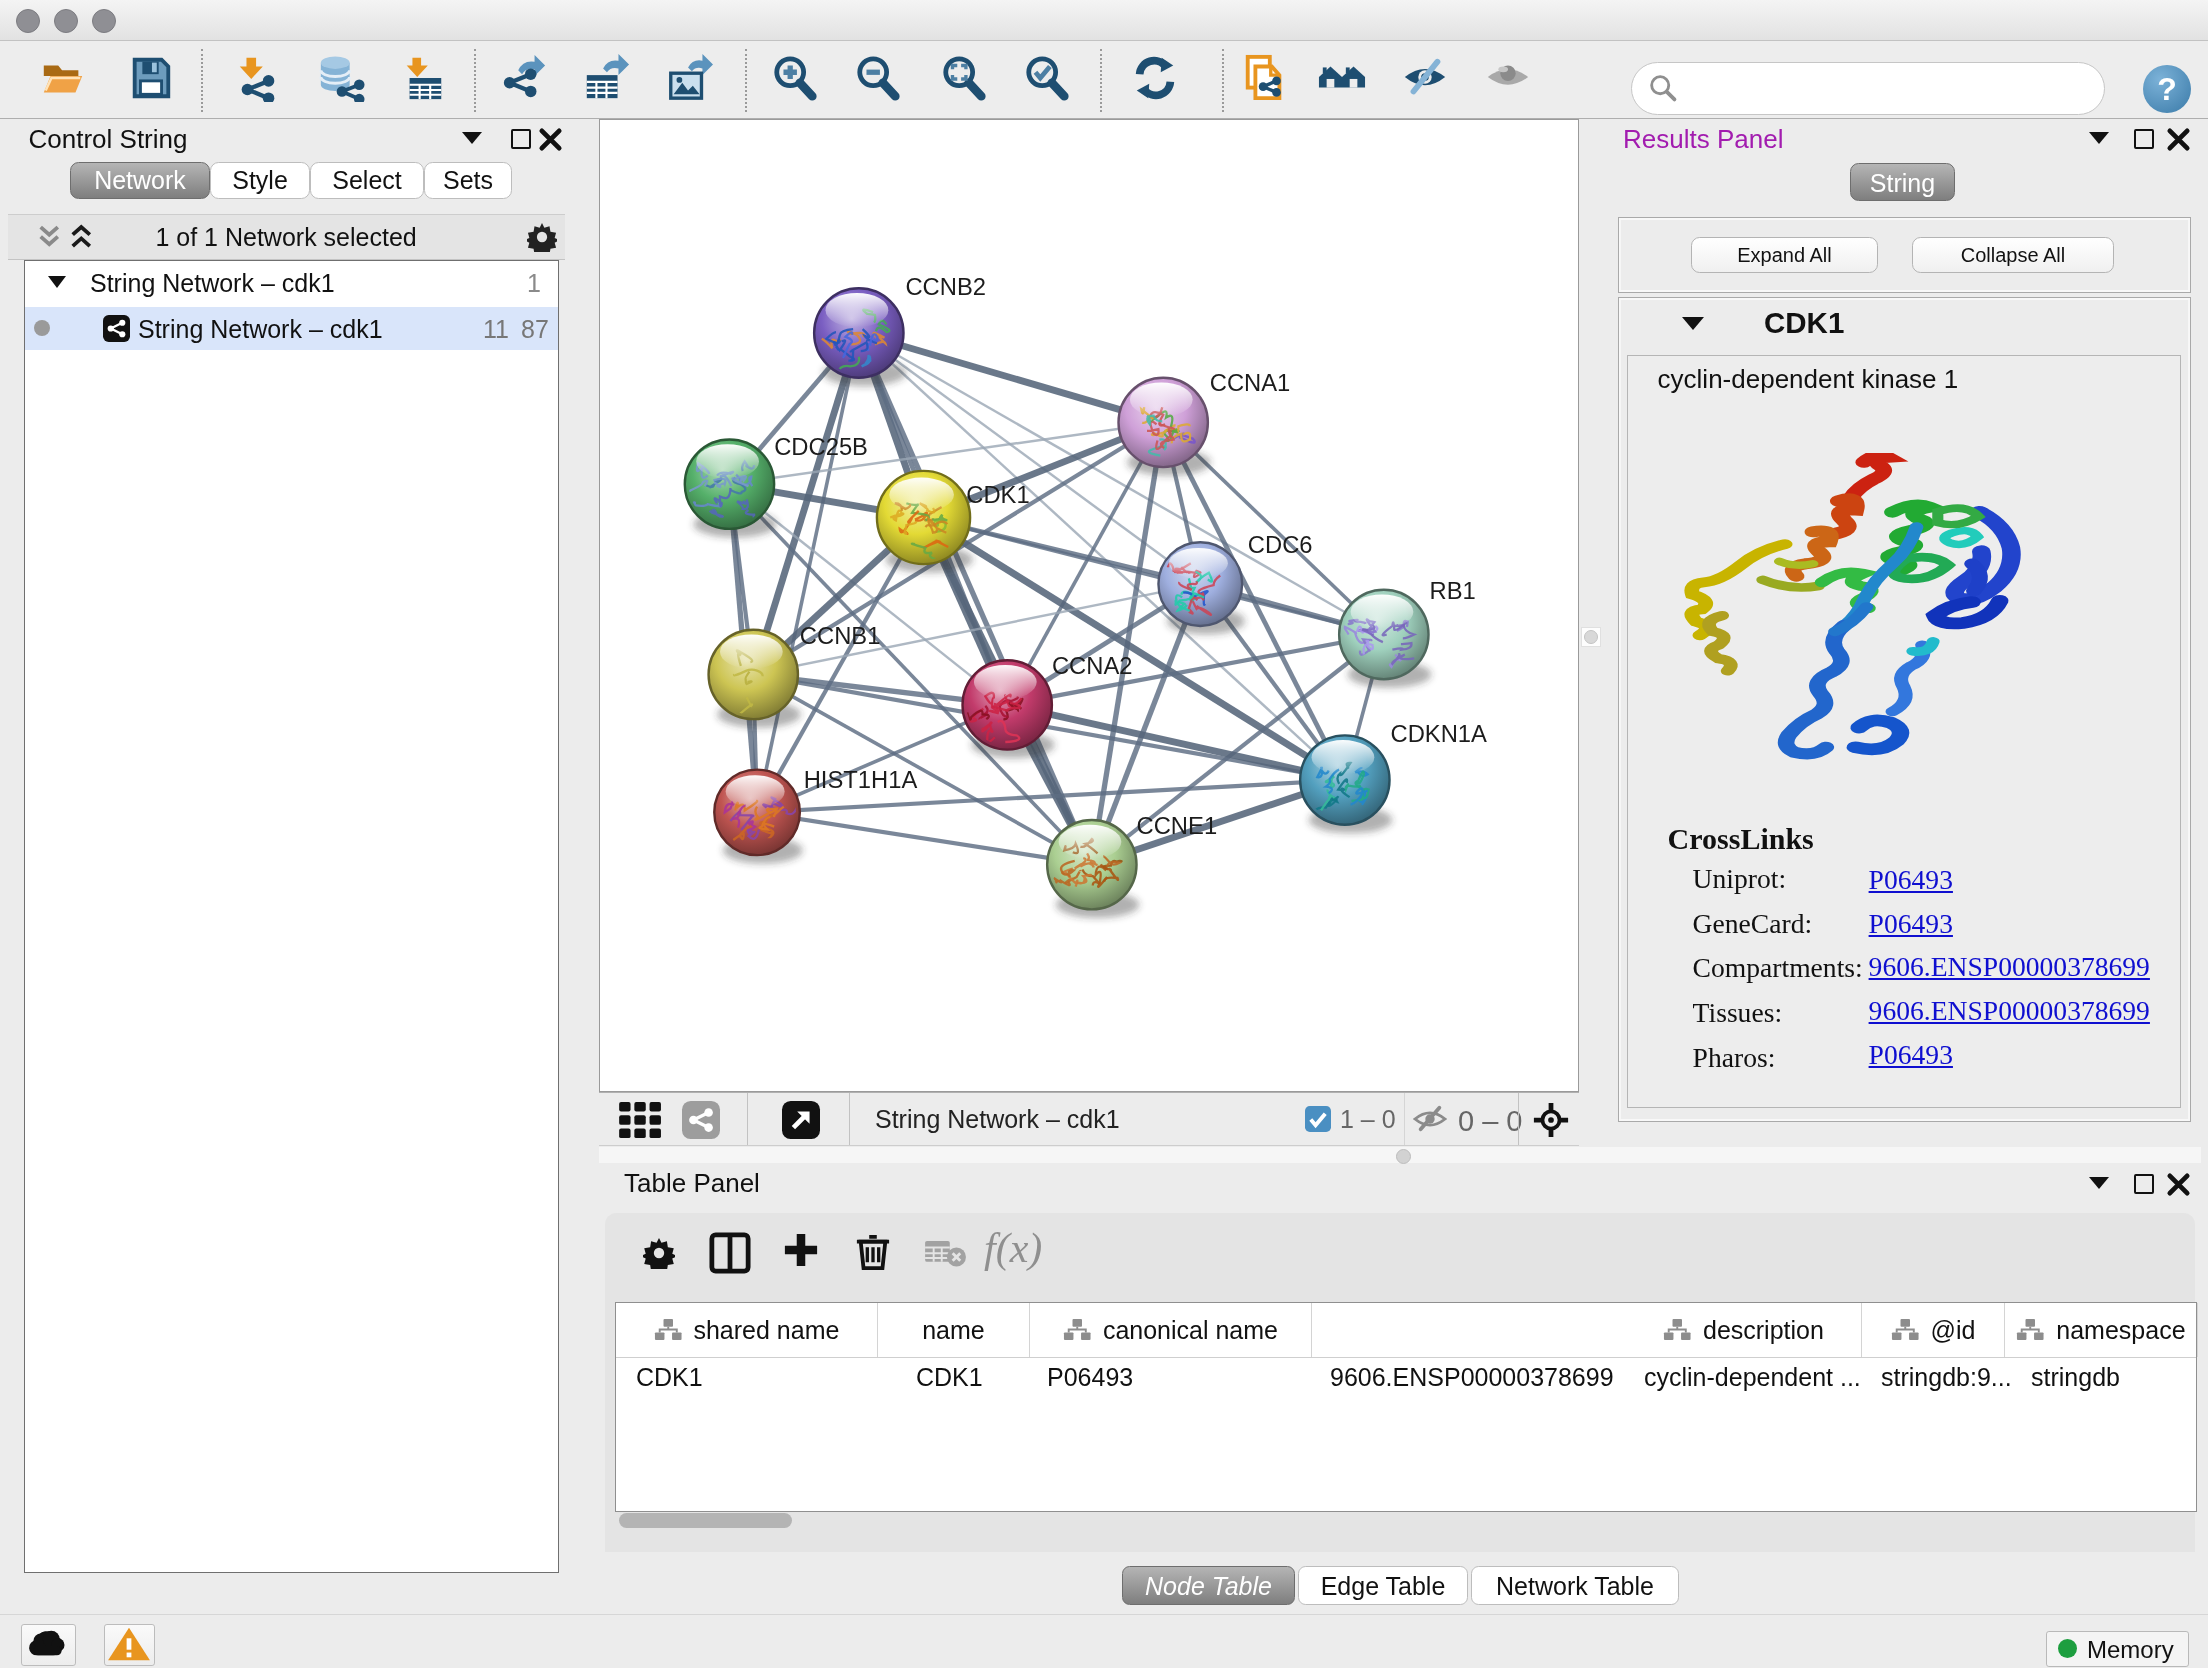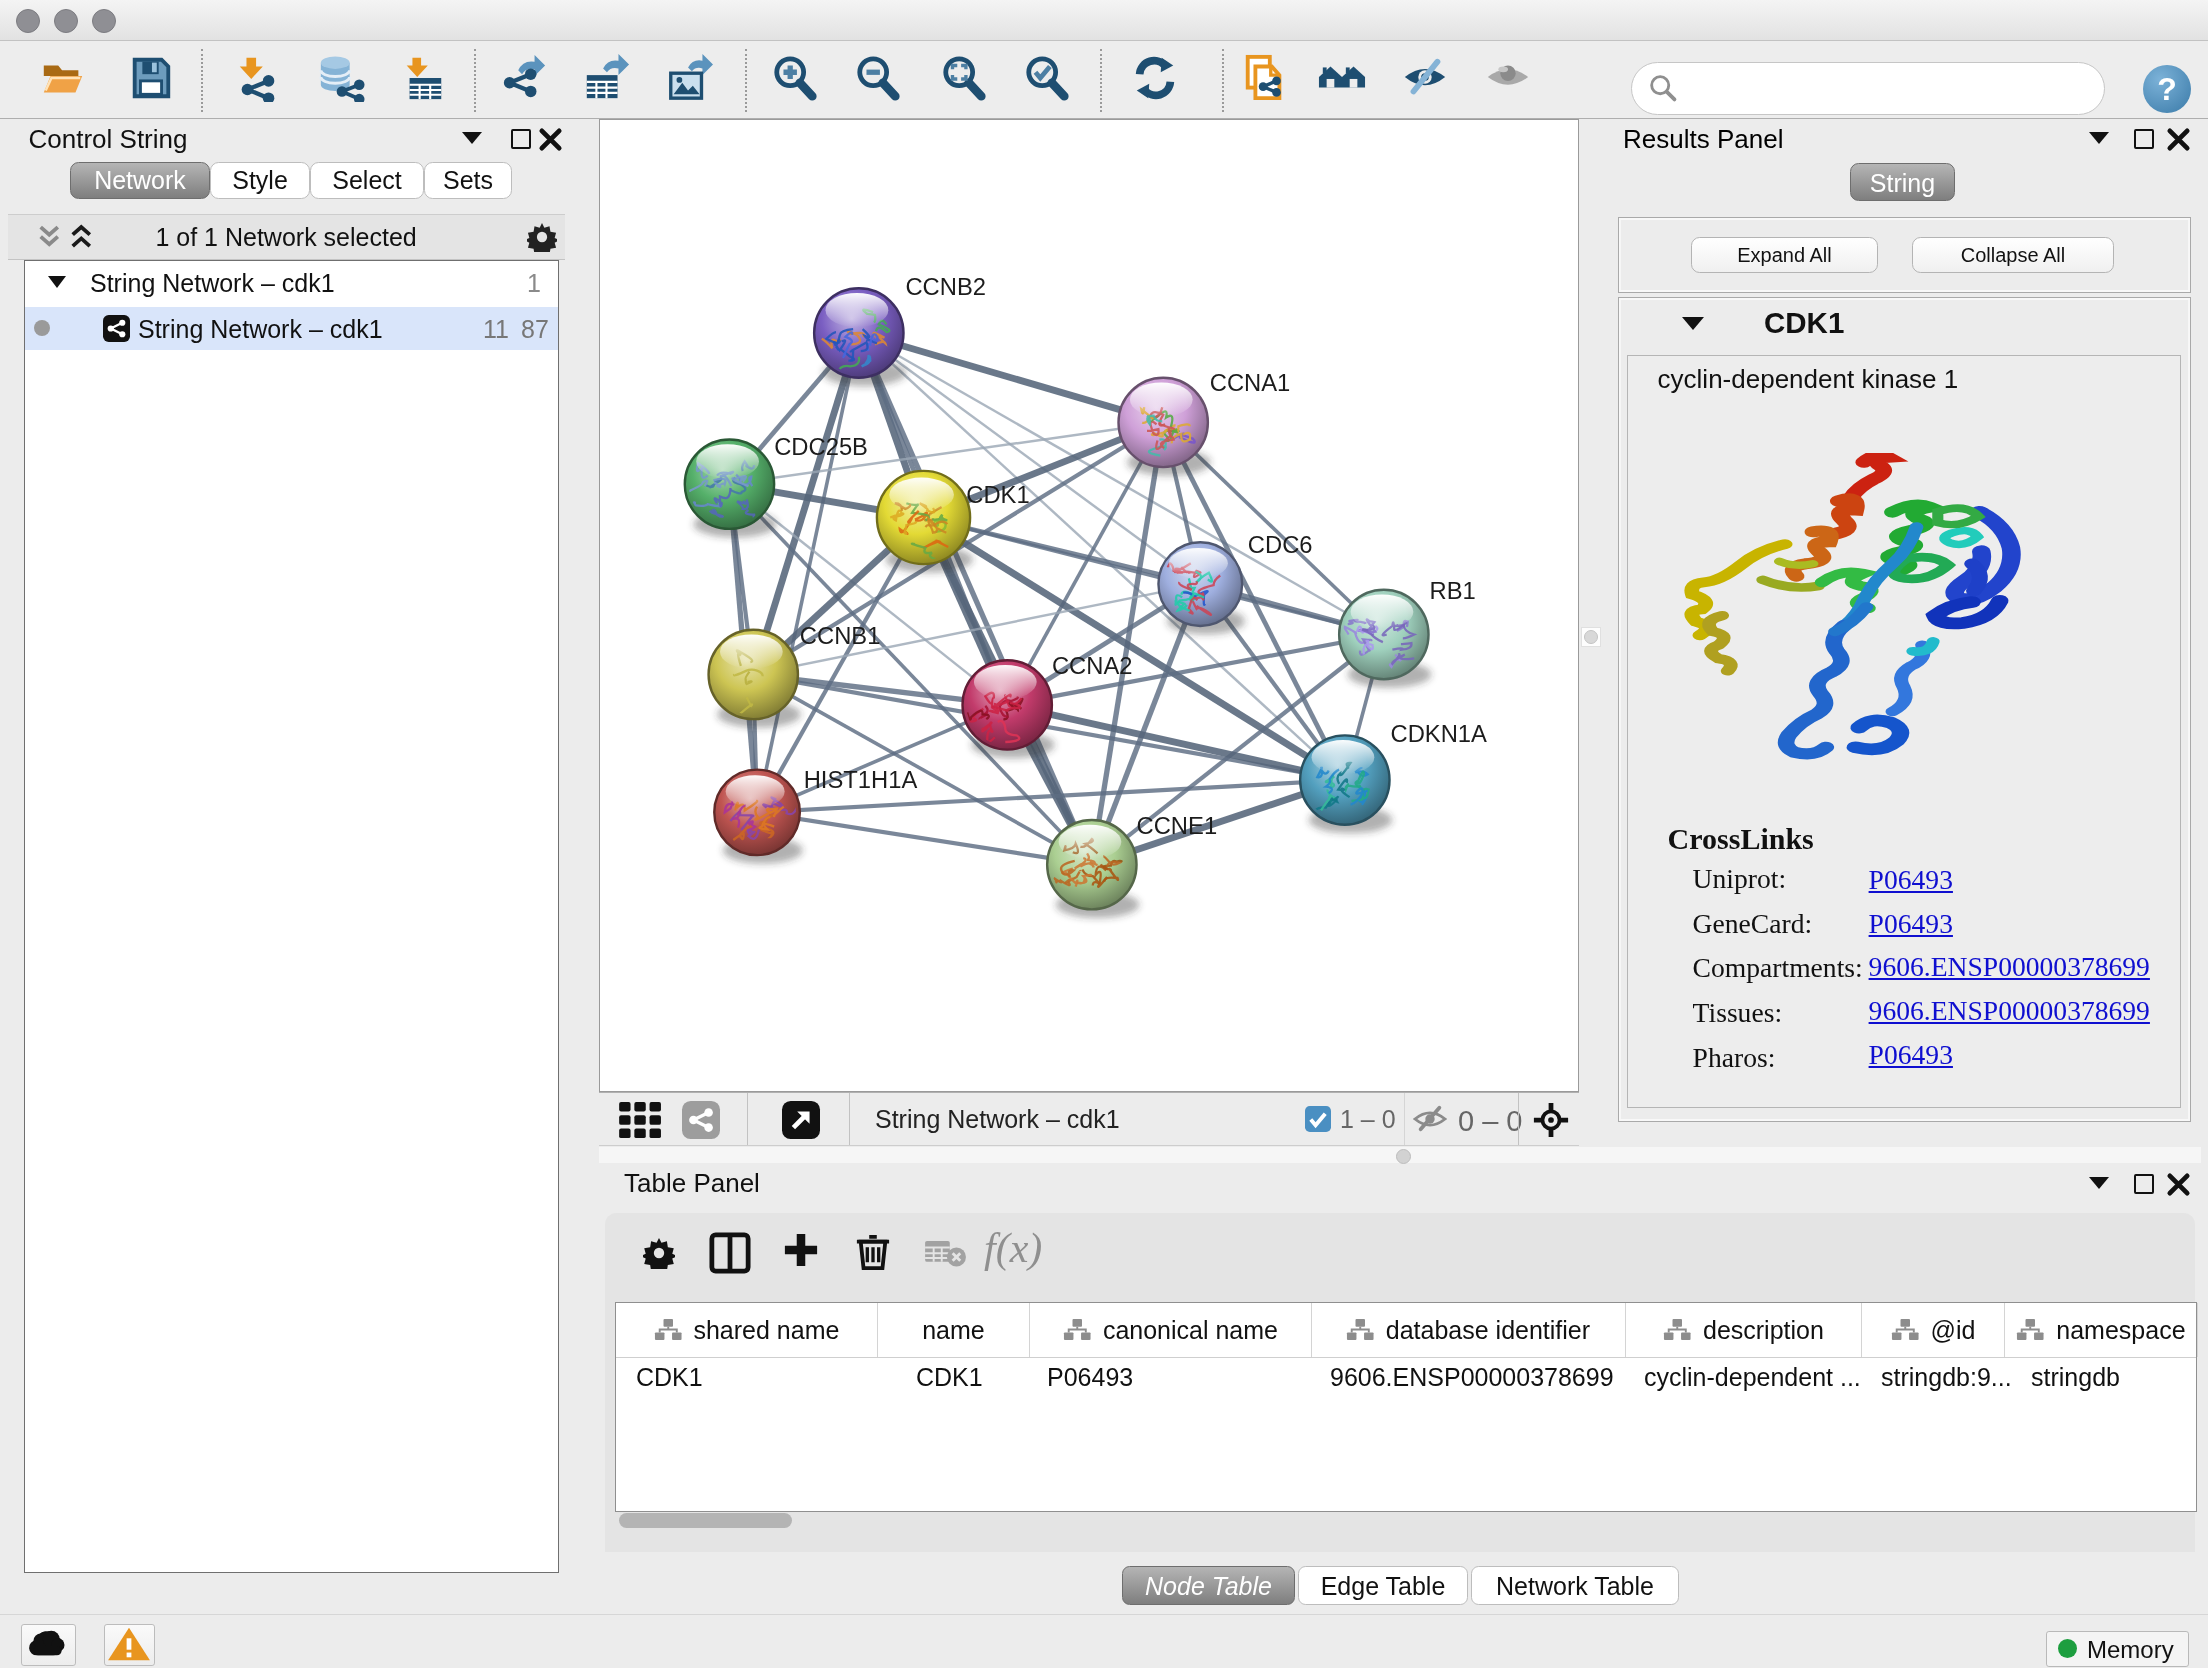--- a/index.html
+++ b/index.html
@@ -649,21 +649,21 @@
       <circle cx="20" cy="20" r="3" fill="#111"></circle>
     </svg>
 </div>
 <div class="abs" style="left:599px;top:1147px;width:1602px;height:16px;background:#f6f6f6;">
   <div class="abs" style="left:797px;top:1.9px;width:13.3px;height:13.3px;border-radius:50%;background:#d2d2d2;border:1px solid #bdbdbd;"></div>
 </div>
 <div class="abs" style="left:1581px;top:627px;width:18px;height:18px;background:#fdfdfd;border:1px solid #e0e0e0;">
     <div class="abs" style="left:1.9px;top:1.9px;width:12.4px;height:12.4px;border-radius:50%;background:#d8d8d8;border:1px solid #c4c4c4;"></div>
   </div>
 
-<div class="abs" style="left:1623px;top:124px;font-size:26px;color:#000000;">Results Panel</div>
+<div class="abs" style="left:1623px;top:124px;font-size:26px;color:#a21caf;">Results Panel</div>
 <div class="abs ph-tri" style="left:2089px;top:132px;"></div>
 <div class="abs ph-box" style="left:2134px;top:129px;"></div>
 <svg class="abs" style="left:2166px;top:127px" width="25" height="25" viewBox="0 0 26 26">
     <path d="M4 4 L22 22 M22 4 L4 22" stroke="#111" stroke-width="5" stroke-linecap="round"></path>
   </svg>
 <div class="abs tab tabsel" style="left:1850px;top:163px;width:105px;height:38px;line-height:38px;">String</div>
 <div class="abs r3dbox" style="left:1618px;top:217px;width:571px;height:74px;">
   <div class="btn" style="left:72px;top:19px;width:185px;height:34px;line-height:34px;">Expand All</div>
   <div class="btn" style="left:293px;top:19px;width:200px;height:34px;line-height:34px;">Collapse All</div>
 </div>
@@ -766,31 +766,20 @@
       <svg width="28.5" height="25" viewBox="0 0 30 26">
         <g fill="#8d8d8d">
           <rect x="10" y="1" width="10" height="8" rx="1"></rect>
           <rect x="1" y="15" width="10" height="8" rx="1"></rect>
           <rect x="19" y="15" width="10" height="8" rx="1"></rect>
           <path d="M15 9 v4 M6 15 v-3 h18 v3" stroke="#8d8d8d" stroke-width="2" fill="none"></path>
         </g>
       </svg>
       <div class="thlab">canonical name</div>
     </div>
-<div class="th" style="left:695px;width:315px;">
-      <svg width="28.5" height="25" viewBox="0 0 30 26">
-        <g fill="#8d8d8d">
-          <rect x="10" y="1" width="10" height="8" rx="1"></rect>
-          <rect x="1" y="15" width="10" height="8" rx="1"></rect>
-          <rect x="19" y="15" width="10" height="8" rx="1"></rect>
-          <path d="M15 9 v4 M6 15 v-3 h18 v3" stroke="#8d8d8d" stroke-width="2" fill="none"></path>
-        </g>
-      </svg>
-      <div class="thlab">database identifier</div>
-    </div>
 <div class="th" style="left:1010px;width:236px;">
       <svg width="28.5" height="25" viewBox="0 0 30 26">
         <g fill="#8d8d8d">
           <rect x="10" y="1" width="10" height="8" rx="1"></rect>
           <rect x="1" y="15" width="10" height="8" rx="1"></rect>
           <rect x="19" y="15" width="10" height="8" rx="1"></rect>
           <path d="M15 9 v4 M6 15 v-3 h18 v3" stroke="#8d8d8d" stroke-width="2" fill="none"></path>
         </g>
       </svg>
       <div class="thlab">description</div>

